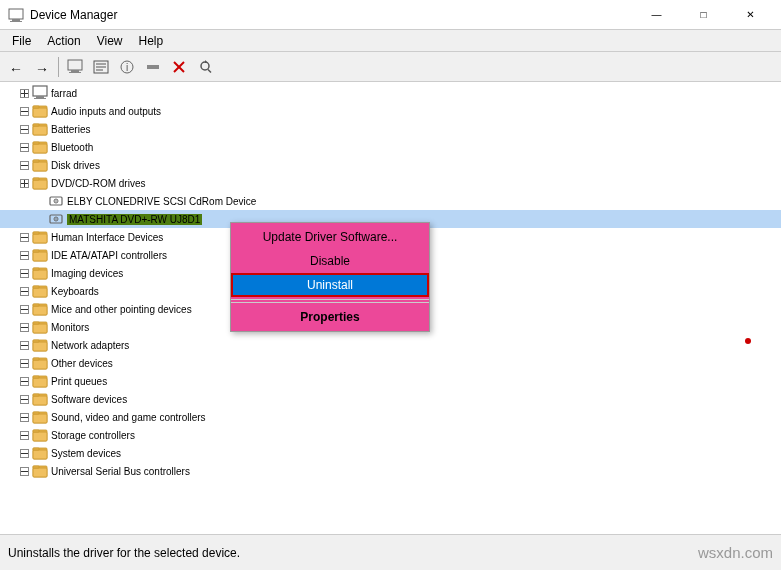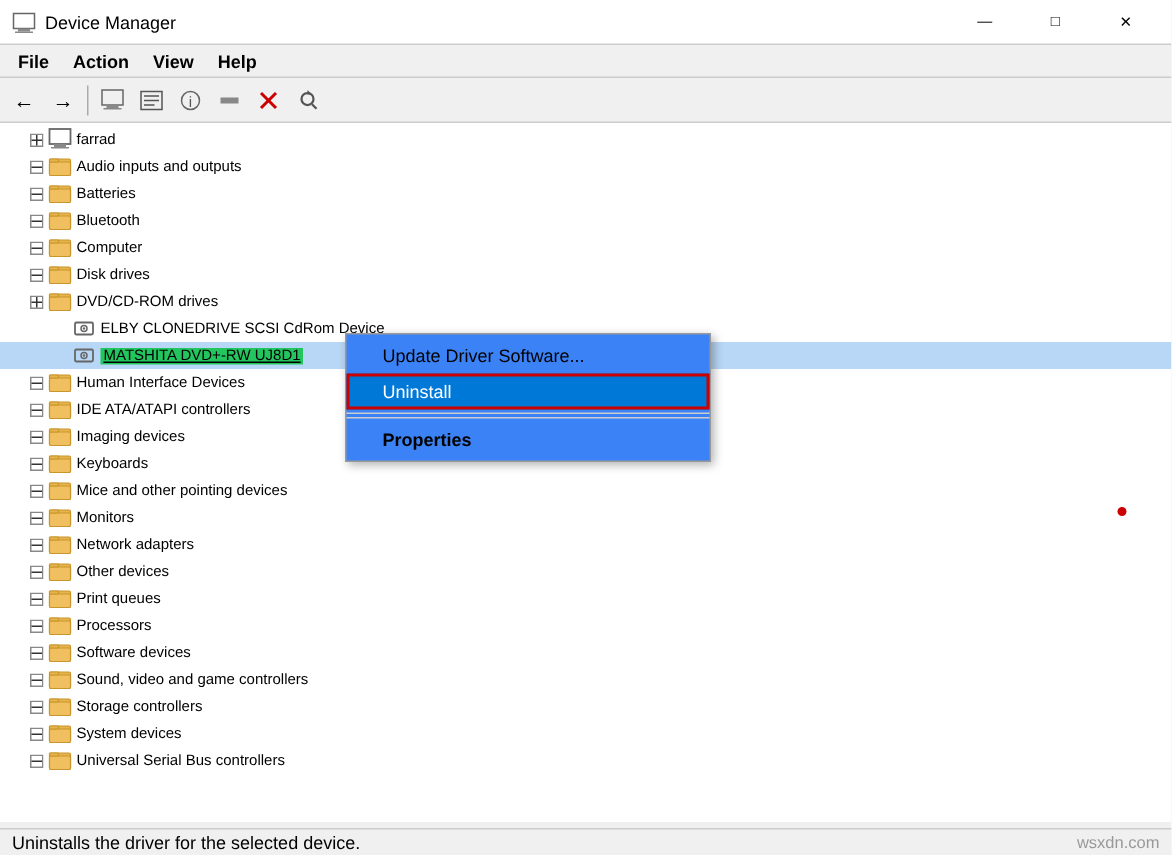--- a/index.html
+++ b/index.html
@@ -51,21 +51,20 @@
     }
 
     
     .menu-bar {
       background: #f0f0f0;
       height: 22px;
       display: flex;
       align-items: center;
       padding: 0 4px;
       border-bottom: 1px solid #ccc;
-      font-weight: bold;
     }
     .menu-item {
       padding: 2px 8px;
       cursor: pointer;
       font-size: 12px;
       color: #000;
     }
 
     
     .toolbar {
@@ -143,45 +142,46 @@
       align-items: center;
       justify-content: center;
       flex-shrink: 0;
     }
     .tree-label {
       font-size: 10px;
     }
 
     
     .status-bar {
-      height: 18px;
+      height: 36px;
       background: #f0f0f0;
       border-top: 1px solid #ccc;
       display: flex;
       align-items: center;
       padding: 0 8px;
       font-size: 12px;
       color: #000;
       position: absolute;
       bottom: 0;
       left: 0;
       right: 0;
     }
 
     
     .context-menu {
       position: absolute;
       top: 222px;
       left: 230px;
-      background: #3b82f6;
+      background: #ec4899;
       border: 1px solid #999;
       box-shadow: 2px 2px 6px rgba(0,0,0,0.3);
-      width: 244px;
+      width: 200px;
       z-index: 100;
       padding: 2px 0;
+      text-align: center;
     }
     .context-menu-item {
       padding: 5px 24px;
       cursor: pointer;
       font-size: 12px;
       color: #000;
       position: relative;
     }
     .context-menu-item.highlighted {
       background: #0078d7;
@@ -360,37 +360,20 @@
             <line x1="1" y1="4.5" x2="8" y2="4.5" stroke="#333" stroke-width="1"></line>
           </svg>
         </span>
         <span class="tree-icon">
           <svg width="16" height="16" viewBox="0 0 16 16">
             <rect x="1" y="3" width="14" height="11" rx="1" fill="#e6b44c" stroke="#c8962a" stroke-width="0.8"></rect>
             <rect x="1" y="5" width="14" height="9" rx="1" fill="#f0c060" stroke="#c8962a" stroke-width="0.8"></rect>
             <rect x="1" y="3" width="6" height="2" rx="0.5" fill="#e6b44c" stroke="#c8962a" stroke-width="0.8"></rect>
           </svg>
         </span>
-        <span class="tree-label">Computer</span>
-      </div>
-      <div class="tree-item">
-        <span class="tree-indent" style="display: inline-block; width: 16px;"></span>
-        <span class="tree-expander">
-          <svg width="9" height="9" viewBox="0 0 9 9">
-            <rect x="0.5" y="0.5" width="8" height="8" fill="white" stroke="#888"></rect>
-            <line x1="1" y1="4.5" x2="8" y2="4.5" stroke="#333" stroke-width="1"></line>
-          </svg>
-        </span>
-        <span class="tree-icon">
-          <svg width="16" height="16" viewBox="0 0 16 16">
-            <rect x="1" y="3" width="14" height="11" rx="1" fill="#e6b44c" stroke="#c8962a" stroke-width="0.8"></rect>
-            <rect x="1" y="5" width="14" height="9" rx="1" fill="#f0c060" stroke="#c8962a" stroke-width="0.8"></rect>
-            <rect x="1" y="3" width="6" height="2" rx="0.5" fill="#e6b44c" stroke="#c8962a" stroke-width="0.8"></rect>
-          </svg>
-        </span>
         <span class="tree-label">Disk drives</span>
       </div>
       <div class="tree-item">
         <span class="tree-indent" style="display: inline-block; width: 16px;"></span>
         <span class="tree-expander">
           <svg width="9" height="9" viewBox="0 0 9 9">
             <rect x="0.5" y="0.5" width="8" height="8" fill="white" stroke="#888"></rect>
             <line x1="1" y1="4.5" x2="8" y2="4.5" stroke="#333" stroke-width="1"></line>
             <line x1="4.5" y1="1" x2="4.5" y2="8" stroke="#333" stroke-width="1"></line>
           </svg>
@@ -419,21 +402,21 @@
       <div class="tree-item selected-light">
         <span class="tree-indent" style="display: inline-block; width: 32px;"></span>
         <span class="tree-expander" style="width: 16px;"></span>
         <span class="tree-icon">
           <svg width="16" height="16" viewBox="0 0 16 16">
             <rect x="2" y="4" width="12" height="8" rx="1" fill="none" stroke="#666" stroke-width="1.2"></rect>
             <circle cx="8" cy="8" r="2" fill="none" stroke="#666" stroke-width="1"></circle>
             <circle cx="8" cy="8" r="0.8" fill="#666"></circle>
           </svg>
         </span>
-        <span class="tree-label" style="background: #22c55e; padding: 0px 2px; text-decoration: underline;">MATSHITA DVD+-RW UJ8D1</span>
+        <span class="tree-label" style="background: #4d7c0f; padding: 0px 2px;">MATSHITA DVD+-RW UJ8D1</span>
       </div>
       <div class="tree-item">
         <span class="tree-indent" style="display: inline-block; width: 16px;"></span>
         <span class="tree-expander">
           <svg width="9" height="9" viewBox="0 0 9 9">
             <rect x="0.5" y="0.5" width="8" height="8" fill="white" stroke="#888"></rect>
             <line x1="1" y1="4.5" x2="8" y2="4.5" stroke="#333" stroke-width="1"></line>
           </svg>
         </span>
         <span class="tree-icon">
@@ -573,37 +556,20 @@
           </svg>
         </span>
         <span class="tree-icon">
           <svg width="16" height="16" viewBox="0 0 16 16">
             <rect x="1" y="3" width="14" height="11" rx="1" fill="#e6b44c" stroke="#c8962a" stroke-width="0.8"></rect>
             <rect x="1" y="5" width="14" height="9" rx="1" fill="#f0c060" stroke="#c8962a" stroke-width="0.8"></rect>
             <rect x="1" y="3" width="6" height="2" rx="0.5" fill="#e6b44c" stroke="#c8962a" stroke-width="0.8"></rect>
           </svg>
         </span>
         <span class="tree-label">Print queues</span>
-      </div>
-      <div class="tree-item">
-        <span class="tree-indent" style="display: inline-block; width: 16px;"></span>
-        <span class="tree-expander">
-          <svg width="9" height="9" viewBox="0 0 9 9">
-            <rect x="0.5" y="0.5" width="8" height="8" fill="white" stroke="#888"></rect>
-            <line x1="1" y1="4.5" x2="8" y2="4.5" stroke="#333" stroke-width="1"></line>
-          </svg>
-        </span>
-        <span class="tree-icon">
-          <svg width="16" height="16" viewBox="0 0 16 16">
-            <rect x="1" y="3" width="14" height="11" rx="1" fill="#e6b44c" stroke="#c8962a" stroke-width="0.8"></rect>
-            <rect x="1" y="5" width="14" height="9" rx="1" fill="#f0c060" stroke="#c8962a" stroke-width="0.8"></rect>
-            <rect x="1" y="3" width="6" height="2" rx="0.5" fill="#e6b44c" stroke="#c8962a" stroke-width="0.8"></rect>
-          </svg>
-        </span>
-        <span class="tree-label">Processors</span>
       </div>
       <div class="tree-item">
         <span class="tree-indent" style="display: inline-block; width: 16px;"></span>
         <span class="tree-expander">
           <svg width="9" height="9" viewBox="0 0 9 9">
             <rect x="0.5" y="0.5" width="8" height="8" fill="white" stroke="#888"></rect>
             <line x1="1" y1="4.5" x2="8" y2="4.5" stroke="#333" stroke-width="1"></line>
           </svg>
         </span>
         <span class="tree-icon">
@@ -681,25 +647,26 @@
             <rect x="1" y="3" width="6" height="2" rx="0.5" fill="#e6b44c" stroke="#c8962a" stroke-width="0.8"></rect>
           </svg>
         </span>
         <span class="tree-label">Universal Serial Bus controllers</span>
       </div>
     </div>
 </div>
 
 <div class="context-menu" id="context-menu">
 <div class="context-menu-item">Update Driver Software...</div>
+    <div class="context-menu-item">Disable</div>
     <div class="context-menu-item highlighted">Uninstall</div>
     <div class="context-menu-separator"></div>
     <div class="context-menu-separator"></div>
     <div class="context-menu-item bold-item">Properties</div>
   </div>
 
 <div class="red-dot"></div>
 
 <div class="status-bar">
   <span>Uninstalls the driver for the selected device.</span>
   <span style="flex:1"></span>
-  <span style="color:#999; font-size:11px;">wsxdn.com</span>
+  <span style="color:#999; font-size:15px;">wsxdn.com</span>
 </div>
 
 </body></html>

